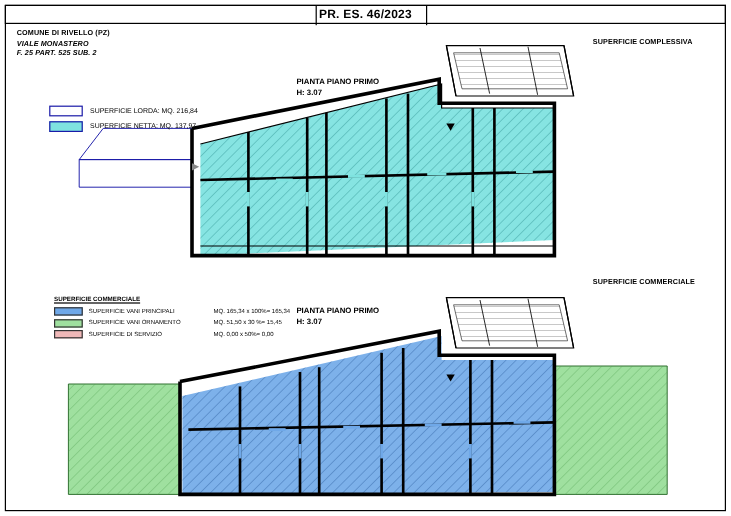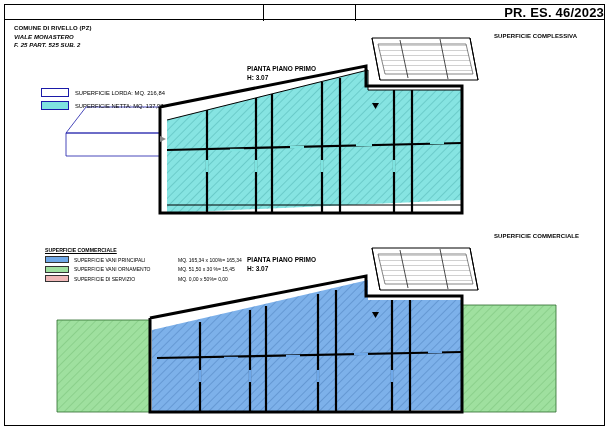--- a/index.html
+++ b/index.html
@@ -1,20 +1,20 @@
 <!DOCTYPE html>
 <html><head>
 <meta charset="utf-8">
 <style>
   html,body{margin:0;padding:0;background:#ffffff;}
   body{font-family:"Liberation Sans",sans-serif;}
   #page{position:relative;width:609px;height:430px;background:#ffffff;overflow:hidden;}
   .frame{position:absolute;left:4px;top:4px;width:601px;height:422px;border:1px solid #000;box-sizing:border-box;}
   .titlebar{position:absolute;left:4px;top:4px;width:601px;height:16px;box-sizing:border-box;border:1px solid #000;}
-  .titlebar .t{position:absolute;left:0;top:0;width:100%;text-align:right;font-size:13px;font-weight:bold;line-height:16px;letter-spacing:.2px;}
+  .titlebar .t{position:absolute;left:0;top:0;width:100%;text-align:center;font-size:10px;font-weight:bold;line-height:16px;letter-spacing:.2px;}
   .titlebar .seg{position:absolute;top:0;height:16px;border-left:1px solid #000;}
   .hdr{position:absolute;left:14px;top:24px;font-size:6px;font-weight:bold;line-height:8.5px;letter-spacing:.1px;}
   .hdr .it{font-style:italic;}
   .rightlbl{position:absolute;font-size:6px;font-weight:bold;letter-spacing:.1px;}
   .planlbl{position:absolute;font-size:6.5px;font-weight:bold;line-height:9px;}
   .legend{position:absolute;font-size:5.8px;}
   .legend .row{display:flex;align-items:center;margin-bottom:4px;}
   .sw{width:28px;height:9px;border:1px solid #1a1aa8;margin-right:6px;box-sizing:border-box;}
   .sw.lorda{background:#ffffff;}
   .sw.netta{background:#7fe3e0;}

